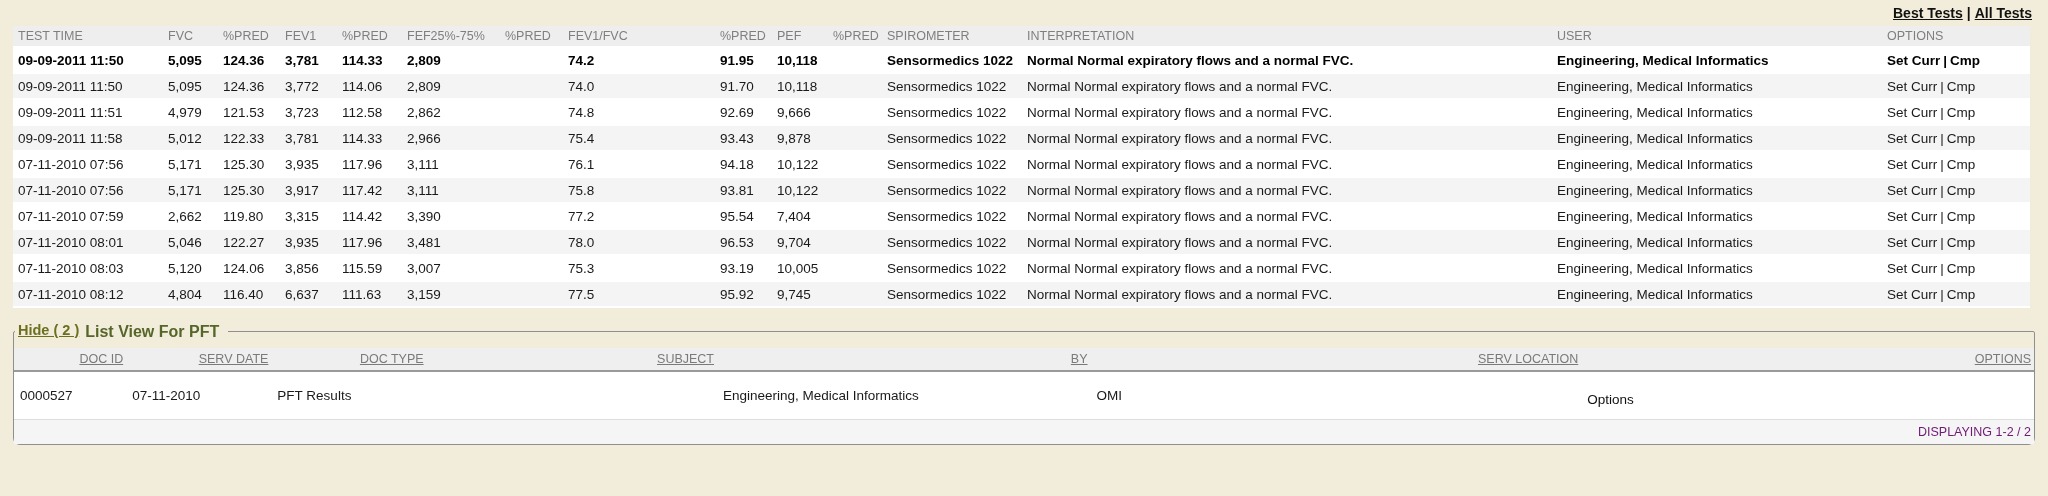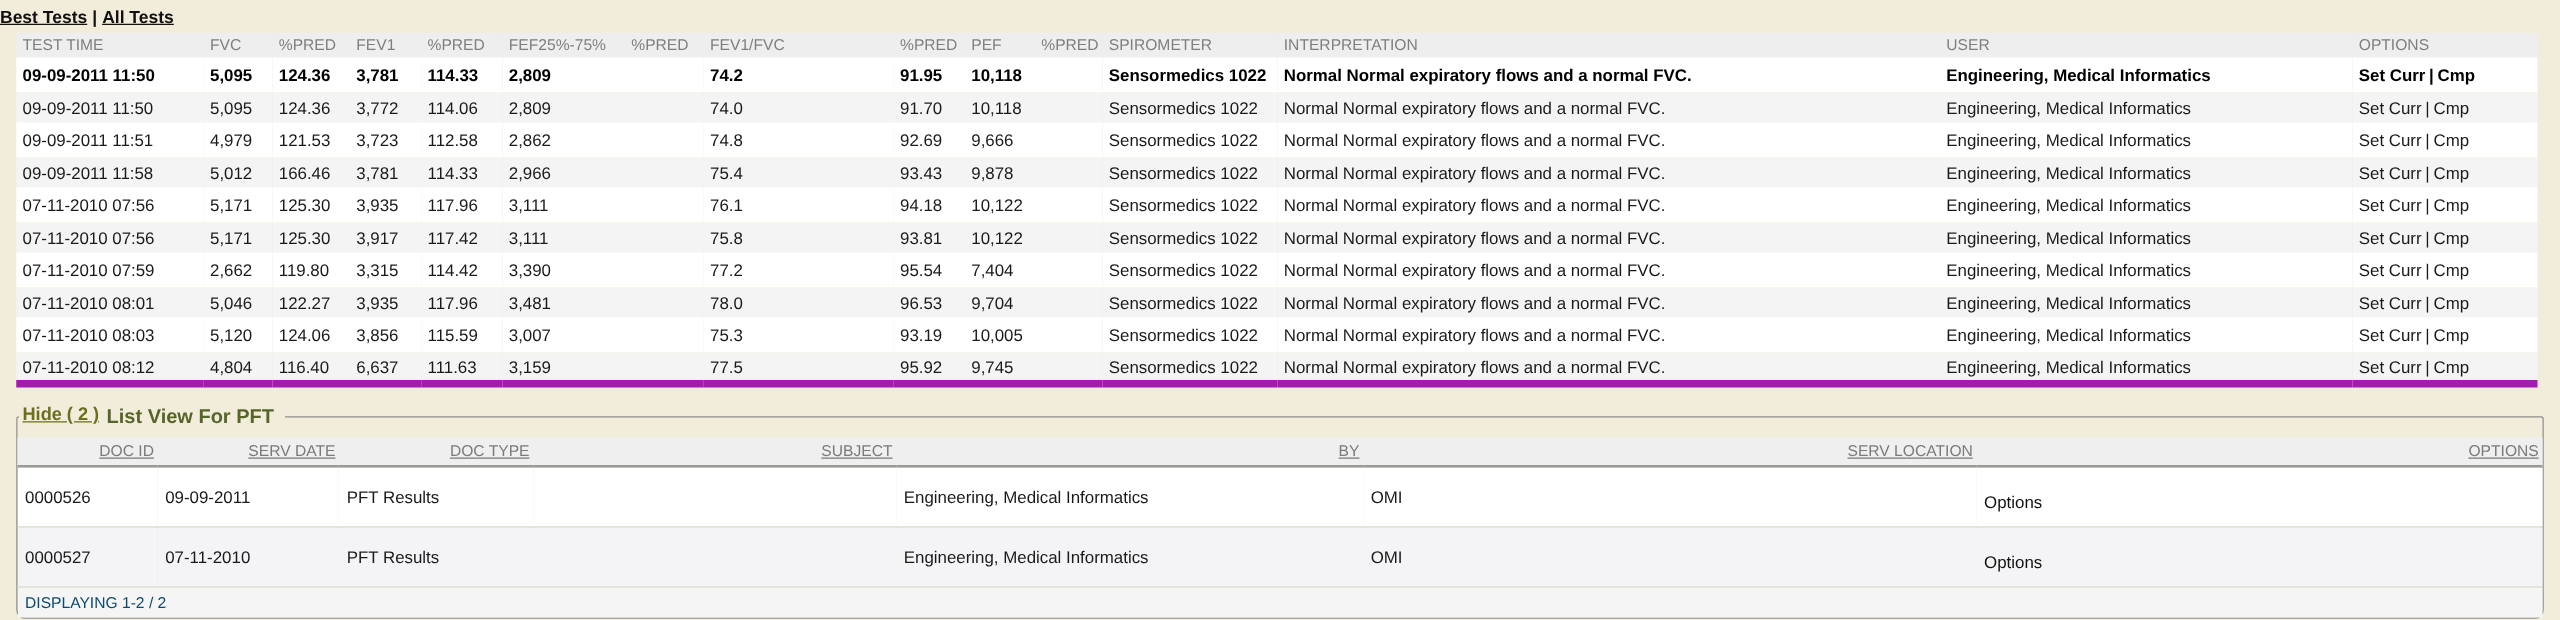--- a/index.html
+++ b/index.html
@@ -9,33 +9,34 @@
     background: #f2ecda;
     font-family: "Liberation Sans", "DejaVu Sans", sans-serif;
     color: #1a1a1a;
     overflow: hidden;
   }
 
   
   .top-bar {
     height: 26px;
     padding: 5px 16px 0 0;
+    text-align: right;
     font-size: 14px;
     font-weight: 700;
   }
   .top-bar a { color: #111; text-decoration: underline; cursor: pointer; }
   .top-bar .sep { font-weight: 700; color: #111; padding: 0 4px; }
 
   
   .results-wrap { margin: 0 13px; }
   table.results {
     width: 1862px;
     border-collapse: collapse;
     table-layout: fixed;
-    border-bottom: 6px solid #a21caf;
+    border-bottom: 1px solid #a21caf;
     padding-left: 44px;
   }
   table.results th {
     background: #eeeeee;
     color: #7f7f7f;
     font-size: 12.5px;
     font-weight: 400;
     text-align: left;
     height: 21px;
     padding: 2px 3px 2px 5px;
@@ -112,23 +113,23 @@
     overflow: hidden;
   }
   table.listview tbody tr:nth-child(even) td { background: #f4f4f6; }
   table.listview td.options-cell { vertical-align: bottom; padding-bottom: 12px; }
   table.listview td.options-cell a { color: #111; text-decoration: none; cursor: pointer; }
   table.listview tfoot td {
     height: 25px;
     background: #f5f5f5;
     border-top: 1px solid #d8d8d8;
     border-bottom: none;
-    text-align: left;
+    text-align: right;
     font-size: 12.5px;
-    color: #0c4a6e;
+    color: #701a75;
     vertical-align: middle;
   }
 </style>
 </head>
 <body>
 
 <div class="top-bar">
   <a>Best Tests</a><span class="sep">|</span><a>All Tests</a>
 </div>
 
@@ -218,21 +219,21 @@
     <td>9,666</td>
     <td></td>
     <td>Sensormedics 1022</td>
     <td>Normal Normal expiratory flows and a normal FVC.</td>
     <td>Engineering, Medical Informatics</td>
     <td><a>Set Curr</a><span class="opt-sep">|</span><a>Cmp</a></td>
   </tr>
         <tr>
     <td>09-09-2011 11:58</td>
     <td>5,012</td>
-    <td>166.46</td>
+    <td>122.33</td>
     <td>3,781</td>
     <td>114.33</td>
     <td>2,966</td>
     <td></td>
     <td>75.4</td>
     <td>93.43</td>
     <td>9,878</td>
     <td></td>
     <td>Sensormedics 1022</td>
     <td>Normal Normal expiratory flows and a normal FVC.</td>
@@ -365,29 +366,20 @@
           <th><span>SERV DATE</span></th>
           <th><span>DOC TYPE</span></th>
           <th><span>SUBJECT</span></th>
           <th><span>BY</span></th>
           <th><span>SERV LOCATION</span></th>
           <th><span>OPTIONS</span></th>
         </tr>
     </thead>
     <tbody>
         <tr>
-    <td>0000526</td>
-    <td>09-09-2011</td>
-    <td>PFT Results</td>
-    <td></td>
-    <td>Engineering, Medical Informatics</td>
-    <td>OMI</td>
-    <td class="options-cell"><a>Options</a></td>
-  </tr>
-        <tr>
     <td>0000527</td>
     <td>07-11-2010</td>
     <td>PFT Results</td>
     <td></td>
     <td>Engineering, Medical Informatics</td>
     <td>OMI</td>
     <td class="options-cell"><a>Options</a></td>
   </tr>
       </tbody>
     <tfoot>

